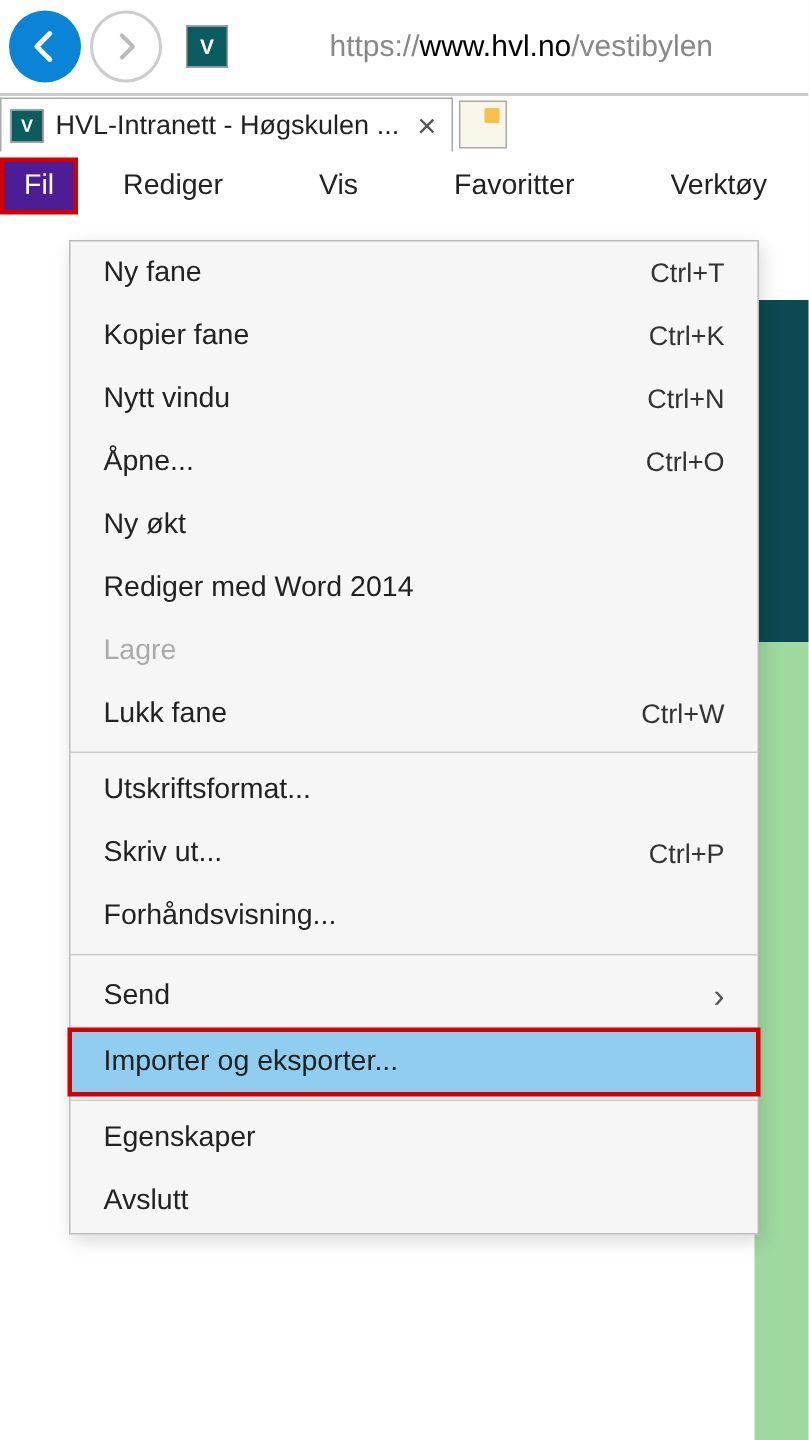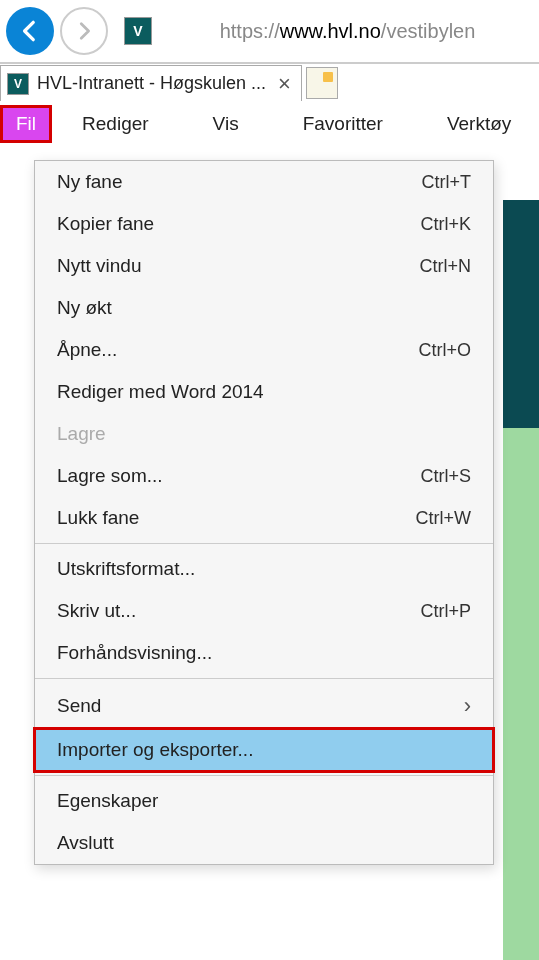--- a/index.html
+++ b/index.html
@@ -106,29 +106,29 @@
       align-items: center;
       height: 44px;
       font-size: 19px;
       color: #222;
       padding-left: 2px;
     }
     .menubar-item {
       padding: 6px 32px;
     }
     .fil-active {
-      background: #d946ef;
+      background: #4c1d95;
       color: #fff;
       outline: 3px solid #d40000;
       outline-offset: -1px;
       padding: 6px 14px;
     }
     .dropdown {
       position: absolute;
-      left: 34px;
+      left: 46px;
       top: 160px;
       width: 460px;
       background: #f6f6f6;
       border: 1px solid #bbb;
       box-shadow: 2px 4px 12px rgba(0,0,0,.15);
     }
     .menu-item {
       display: flex;
       justify-content: space-between;
       align-items: center;
@@ -207,37 +207,33 @@
     </div>
     <div class="menu-item">
       <span>Kopier fane</span>
       <span class="shortcut">Ctrl+K</span>
     </div>
     <div class="menu-item">
       <span>Nytt vindu</span>
       <span class="shortcut">Ctrl+N</span>
     </div>
     <div class="menu-item">
-      <span>Ny økt</span>
-    </div>
-    <div class="menu-item">
       <span>Åpne...</span>
       <span class="shortcut">Ctrl+O</span>
     </div>
     <div class="menu-item">
+      <span>Ny økt</span>
+    </div>
+    <div class="menu-item">
       <span>Rediger med Word 2014</span>
     </div>
     <div class="menu-item disabled">
       <span>Lagre</span>
     </div>
     <div class="menu-item">
-      <span>Lagre som...</span>
-      <span class="shortcut">Ctrl+S</span>
-    </div>
-    <div class="menu-item">
       <span>Lukk fane</span>
       <span class="shortcut">Ctrl+W</span>
     </div>
     <div class="menu-sep"></div>
     <div class="menu-item">
       <span>Utskriftsformat...</span>
     </div>
     <div class="menu-item">
       <span>Skriv ut...</span>
       <span class="shortcut">Ctrl+P</span>

